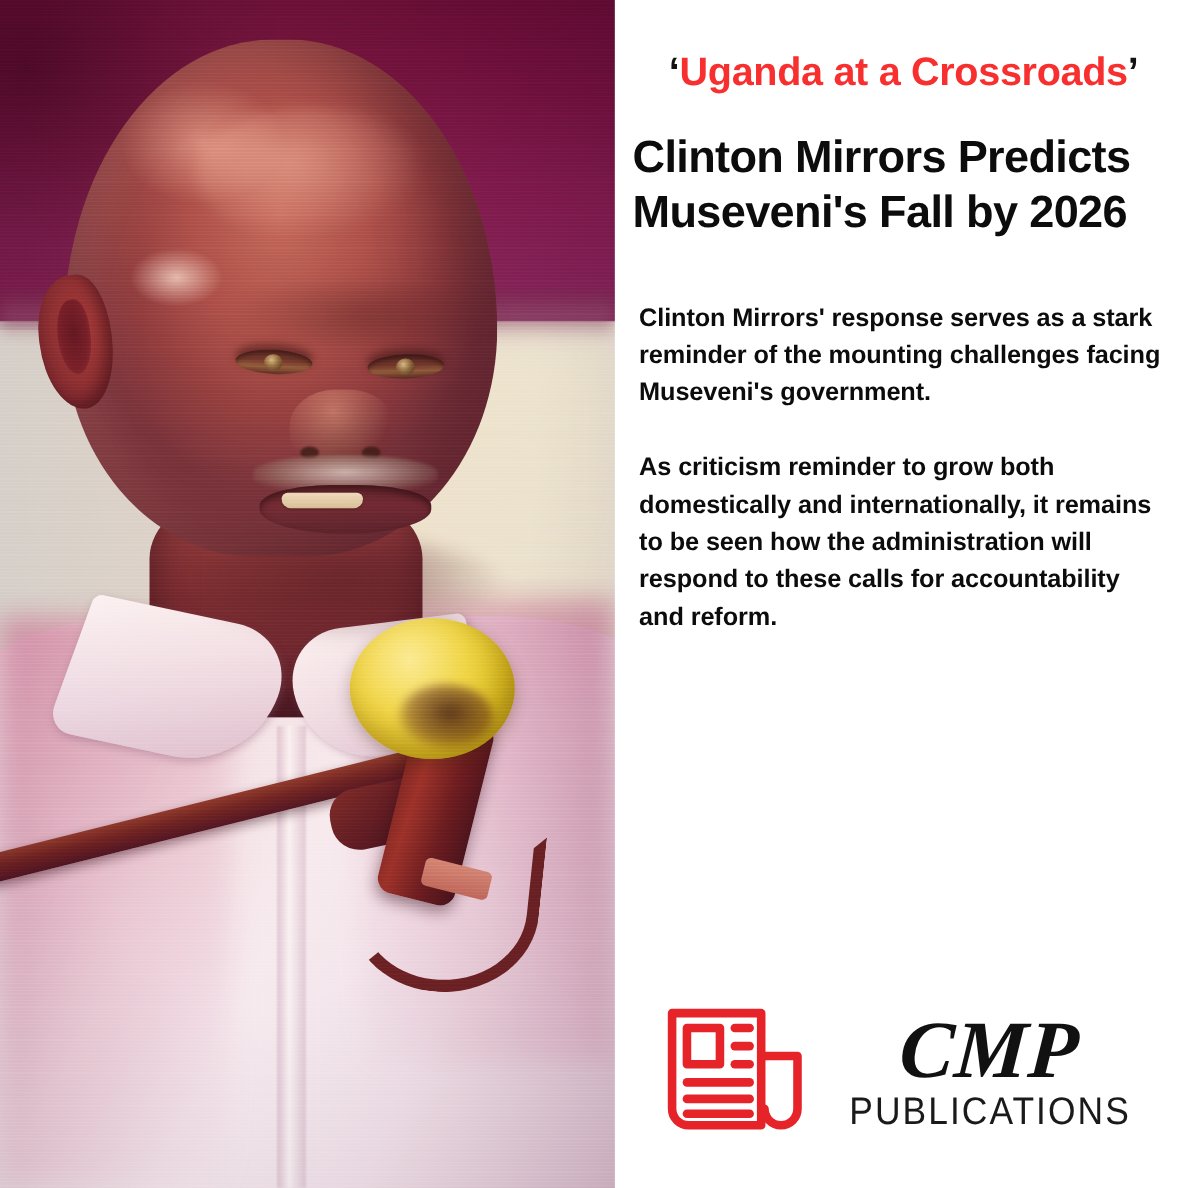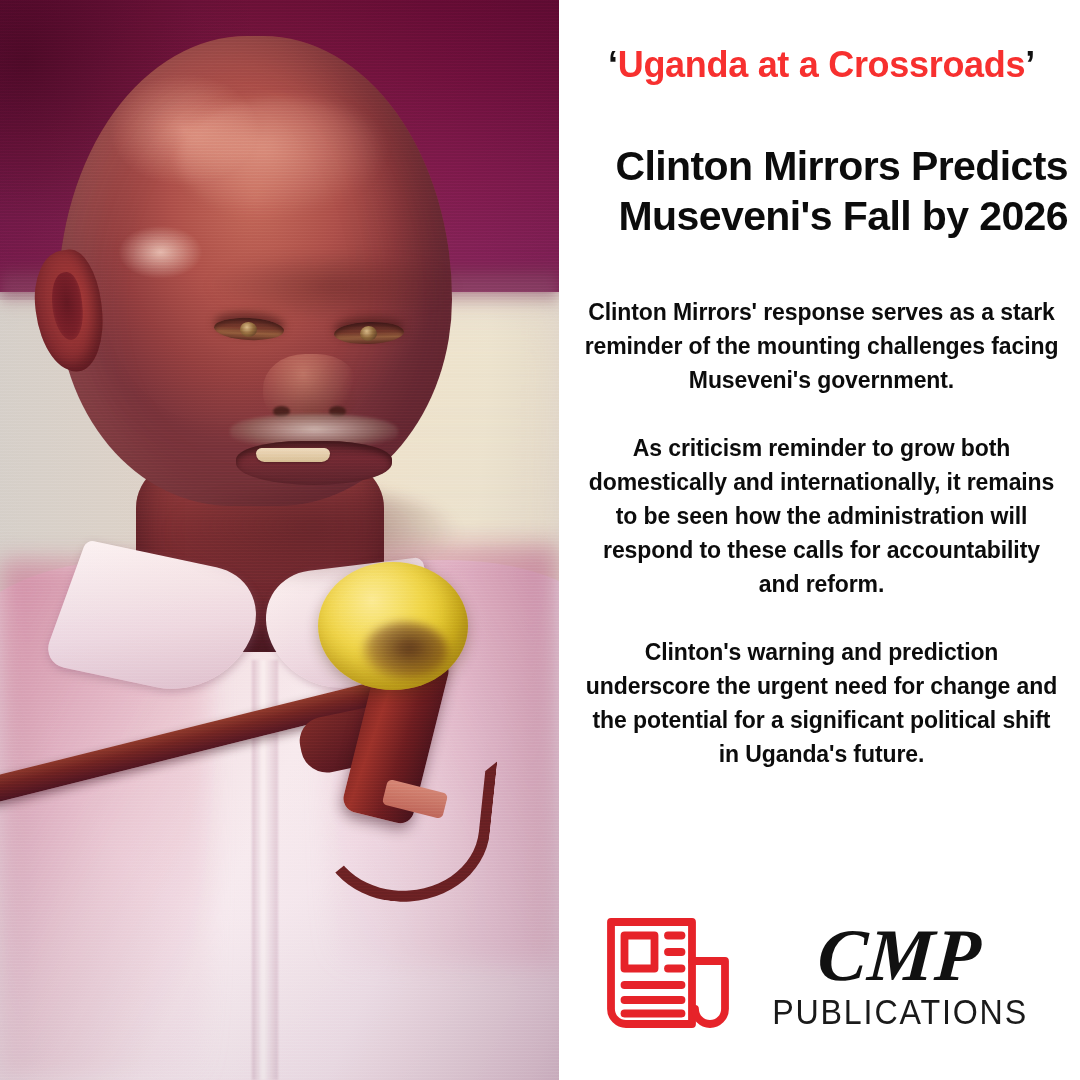--- a/index.html
+++ b/index.html
@@ -345,34 +345,33 @@
     font-size: 36px;
     font-weight: 700;
     line-height: 1.18;
     letter-spacing: -0.3px;
     color: #f7302f;
     white-space: nowrap;
   }
   .kicker .q { color: #111111; }
 
   .headline {
-    margin: 56px 0 0 0;
-    text-align: right;
+    margin: 32px 0 0 0;
+    text-align: left;
     font-size: 41px;
     font-weight: 700;
     line-height: 1.20;
     letter-spacing: -0.6px;
     color: #0c0c0c;
   }
 
   .body-block {
     margin-top: 54px;
   }
   .para {
-    text-align: center;
     font-size: 23px;
     font-weight: 700;
     line-height: 1.48;
     letter-spacing: -0.1px;
     color: #0c0c0c;
     margin: 0 0 34px 0;
     padding: 0 6px;
   }
   .para:last-child { margin-bottom: 0; }
 
@@ -463,21 +462,20 @@
 
   <div class="text-pane">
 
     <div class="kicker"><span class="q">‘</span><span>Uganda at a Crossroads</span><span class="q">’</span></div>
 
     <h1 class="headline">Clinton Mirrors Predicts Museveni's Fall by 2026</h1>
 
     <div class="body-block">
       <p class="para">Clinton Mirrors' response serves as a stark reminder of the mounting challenges facing Museveni's government.</p>
       <p class="para">As criticism reminder to grow both domestically and internationally, it remains to be seen how the administration will respond to these calls for accountability and reform.</p>
-      <p class="para">Clinton's warning and prediction underscore the urgent need for change and the potential for a significant political shift in Uganda's future.</p>
     </div>
 
     <div class="logo-row">
 
       <span class="news-icon">
         <svg width="150" height="150" viewBox="0 0 100 100" aria-hidden="true">
           <g fill="none" stroke="#E62329" stroke-width="5.2" stroke-linecap="round" stroke-linejoin="round">
             <path d="M12 16 H66 V84 H22 A10 10 0 0 1 12 74 Z"></path>
             <path d="M66 42 H88 V74 A10 10 0 0 1 78 84 A10 10 0 0 1 68 74"></path>
             <rect x="21" y="25" width="20" height="22"></rect>

